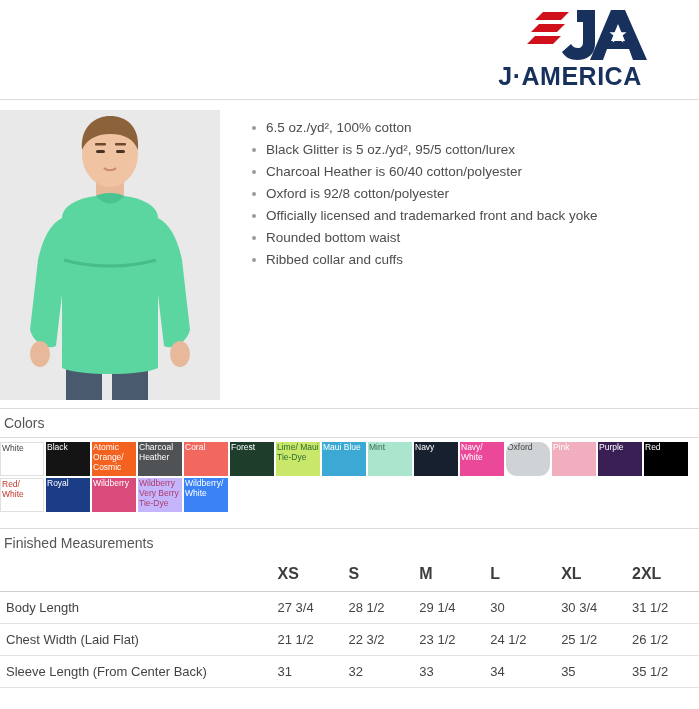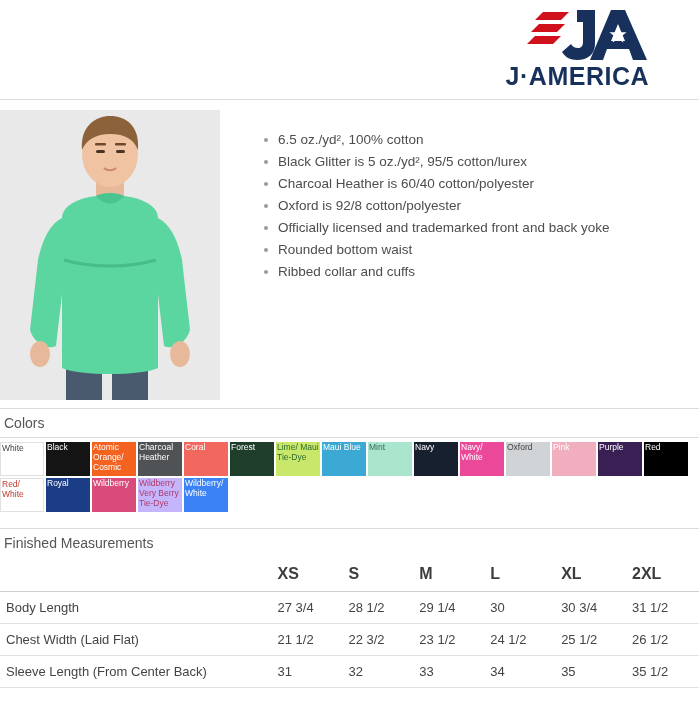--- a/index.html
+++ b/index.html
@@ -26,21 +26,20 @@
     text-align: center;
   }
   .logo-mark { position: relative; height: 56px; width: 160px; }
   .logo-svg { position: absolute; right: 0; top: 0; }
   .logo-text {
     font-family: "Liberation Sans", sans-serif;
     font-weight: bold;
     font-size: 25px;
     letter-spacing: 0.5px;
     color: #17315c;
-    text-align: right;
     padding-right: 2px;
   }
 
   
   .product-row {
     display: flex;
     padding: 10px 0 0 0;
     height: 300px;
   }
   .photo {
@@ -49,21 +48,21 @@
     margin-left: 0;
     position: relative;
     overflow: hidden;
     background: #e8e8e8;
   }
   .features {
     flex: 1;
     padding: 8px 20px 0 30px;
   }
   .features ul {
-    margin: 12px; padding: 0; list-style: none;
+    margin: 0; padding: 0; list-style: none;
   }
   .features li {
     position: relative;
     padding-left: 16px;
     font-size: 13.5px;
     line-height: 20px;
     color: #4d4d4d;
     margin-bottom: 2px;
   }
   .features li:before {
@@ -239,21 +238,21 @@
         </div>
       <div class="swatch" style="background:#a9e6cd;">
         <span class="lbl" style="color:#3c6b58">Mint</span>
         </div>
       <div class="swatch" style="background:#16202f;">
         <span class="lbl" style="color:#ffffff">Navy</span>
         </div>
       <div class="swatch" style="background:#ec4899;">
         <span class="lbl" style="color:#ffffff">Navy/ White</span>
         </div>
-      <div class="swatch" style="background:#cfd3d6;">
+      <div class="swatch" style="background:#cfd3d6;border-radius:11px;">
         <span class="lbl" style="color:#444444">Oxford</span>
         </div>
       <div class="swatch" style="background:#f0aebe;">
         <span class="lbl" style="color:#ffffff">Pink</span>
         </div>
       <div class="swatch" style="background:#3a1f54;">
         <span class="lbl" style="color:#ffffff">Purple</span>
         </div>
       <div class="swatch" style="background:#000000;">
         <span class="lbl" style="color:#ffffff">Red</span>

